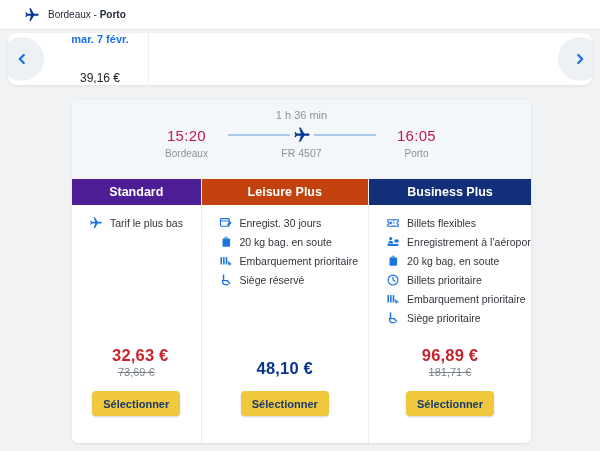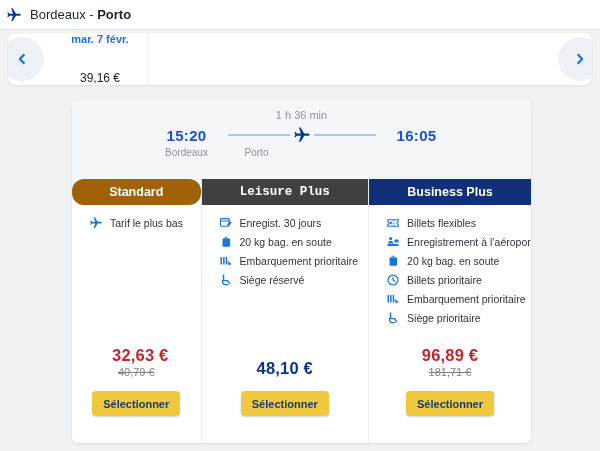--- a/index.html
+++ b/index.html
@@ -5,22 +5,22 @@
   html,body{margin:0;padding:0;}
   body{
     width:600px;height:451px;overflow:hidden;
     background:#F1F2F4;
     font-family:"Liberation Sans",sans-serif;
     -webkit-font-smoothing:antialiased;
   }
   
   .topbar{
     height:30px;background:#fff;border-bottom:1px solid #E4E6E9;
-    display:flex;align-items:center;gap:8px;padding-left:6px;box-sizing:border-box;
-    font-size:13px;color:#1d2433;
+    display:flex;align-items:center;gap:8px;padding-left:24px;box-sizing:border-box;
+    font-size:10px;color:#1d2433;
   }
   .topbar .plane{width:16px;height:16px;color:#073590;display:flex}
   .topbar .plane svg{width:16px;height:16px}
   .route-dest{font-weight:bold}
   
   .date-bar{
     position:relative;margin:3px 8px 0;height:52px;background:#fff;border-radius:8px;
     box-shadow:0 1px 3px rgba(16,24,40,.08);overflow:hidden;
   }
   .nav-btn{
@@ -39,21 +39,21 @@
   .date-label{font-size:11px;font-weight:bold;color:#1A73E8;margin-bottom:3px}
   .date-price{font-size:12px;color:#212529}
   
   .main-card{
     margin:15px 0 0 72px;width:459px;height:343px;background:#fff;border-radius:6px;
     box-shadow:0 1px 3px rgba(16,24,40,.10);display:flex;flex-direction:column;overflow:hidden;
   }
   .flight-info{height:79px;background:#F4F7FA;padding-top:9px;box-sizing:border-box;text-align:center;}
   .duration{font-size:11px;color:#8B929C}
   .flight-row{width:300px;margin:5px auto 0;display:flex;align-items:center;}
-  .time{width:70px;font-size:15px;font-weight:bold;color:#1d4ed8;letter-spacing:.3px}
+  .time{width:70px;font-size:15px;font-weight:normal;color:#be185d;letter-spacing:.3px}
   .routeviz{flex:1;display:flex;align-items:center;margin:0 6px}
   .route-line{flex:1;height:2px;background:#A9C9EA}
   .route-plane{width:18px;height:18px;color:#073590;margin:0 3px;display:flex}
   .route-plane svg{width:18px;height:18px}
   .flight-sub{width:300px;margin:3px auto 0;display:flex;align-items:center;}
   .sub-city{width:70px;font-size:10px;color:#8B929C}
   .sub-number{flex:1;font-size:10.5px;color:#8B929C}
   
   #fare-columns{flex:1;display:flex;}
   .fare-col{display:flex;flex-direction:column;box-sizing:border-box;}
@@ -122,45 +122,46 @@
           <svg viewBox="0 0 24 24" fill="currentColor">
               <path d="M21 16v-2l-8-5V3.5C13 2.67 12.33 2 11.5 2S10 2.67 10 3.5V9l-8 5v2l8-2.5V19l-2 1.5V22l3.5-1 3.5 1v-1.5L13 19v-5.5l8 2.5z" transform="rotate(90 12 12)"></path>
             </svg>
         </span>
         <div class="route-line"></div>
       </div>
       <div class="time">16:05</div>
     </div>
     <div class="flight-sub">
       <div class="sub-city">Bordeaux</div>
+      <div class="sub-number">FR 4507</div>
       <div class="sub-city">Porto</div>
     </div>
   </div>
   <div id="fare-columns">
       <div class="fare-col">
-        <div class="fare-header" style="background: #a16207; border-radius: 12px;">Standard</div>
+        <div class="fare-header" style="background: #4c1d95;">Standard</div>
         <ul class="features">
           <li class="feature-row">
             <span class="f-icon">
               <svg viewBox="0 0 24 24" fill="currentColor">
                 <path d="M21 16v-2l-8-5V3.5C13 2.67 12.33 2 11.5 2S10 2.67 10 3.5V9l-8 5v2l8-2.5V19l-2 1.5V22l3.5-1 3.5 1v-1.5L13 19v-5.5l8 2.5z" transform="rotate(90 12 12)"></path>
               </svg>
             </span>
             <span class="feature-label">Tarif le plus bas</span>
           </li>
         </ul>
         <div class="flex-spacer"></div>
         <div class="price-block">
           <div class="price" style="color: rgb(201, 36, 43); margin-left: 8px;">32,63 €</div>
-          <div class="orig-price">40,79 €</div>
+          <div class="orig-price">73,69 €</div>
         </div>
         <button class="select-btn">Sélectionner</button>
       </div>
       <div class="fare-col">
-        <div class="fare-header" style="background: #404040; font-family: Liberation Mono, monospace;">Leisure Plus</div>
+        <div class="fare-header" style="background: #c2410c;">Leisure Plus</div>
         <ul class="features">
           <li class="feature-row">
             <span class="f-icon">
               <svg viewBox="0 0 24 24" fill="none" stroke="currentColor" stroke-width="2">
                 <rect x="2.5" y="4.5" width="15" height="13" rx="1.5"></rect>
                 <path d="M2.5 8.5h15"></path>
                 <path d="M14.5 13.5l4.5-4.5 2.7 2.7-4.5 4.5-3.2.5z" fill="currentColor" stroke="none"></path>
               </svg>
             </span>
             <span class="feature-label">Enregist. 30 jours</span>

